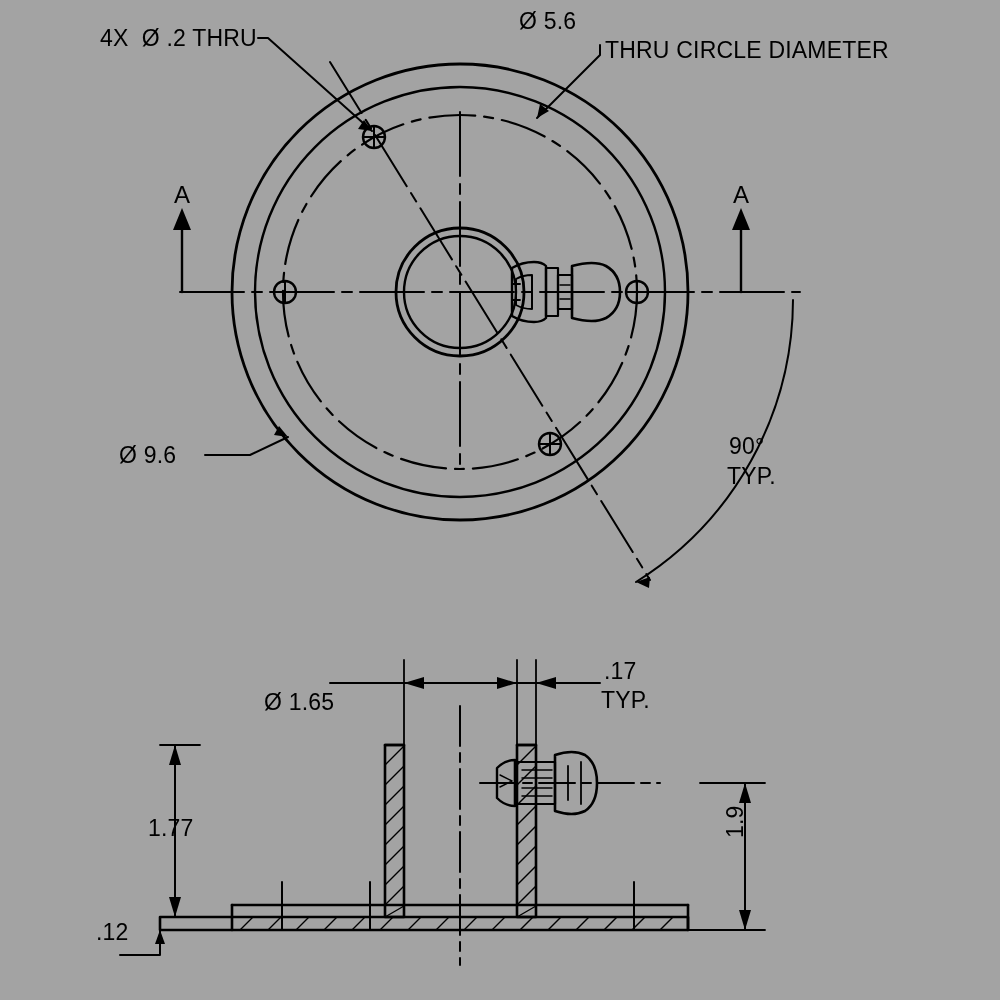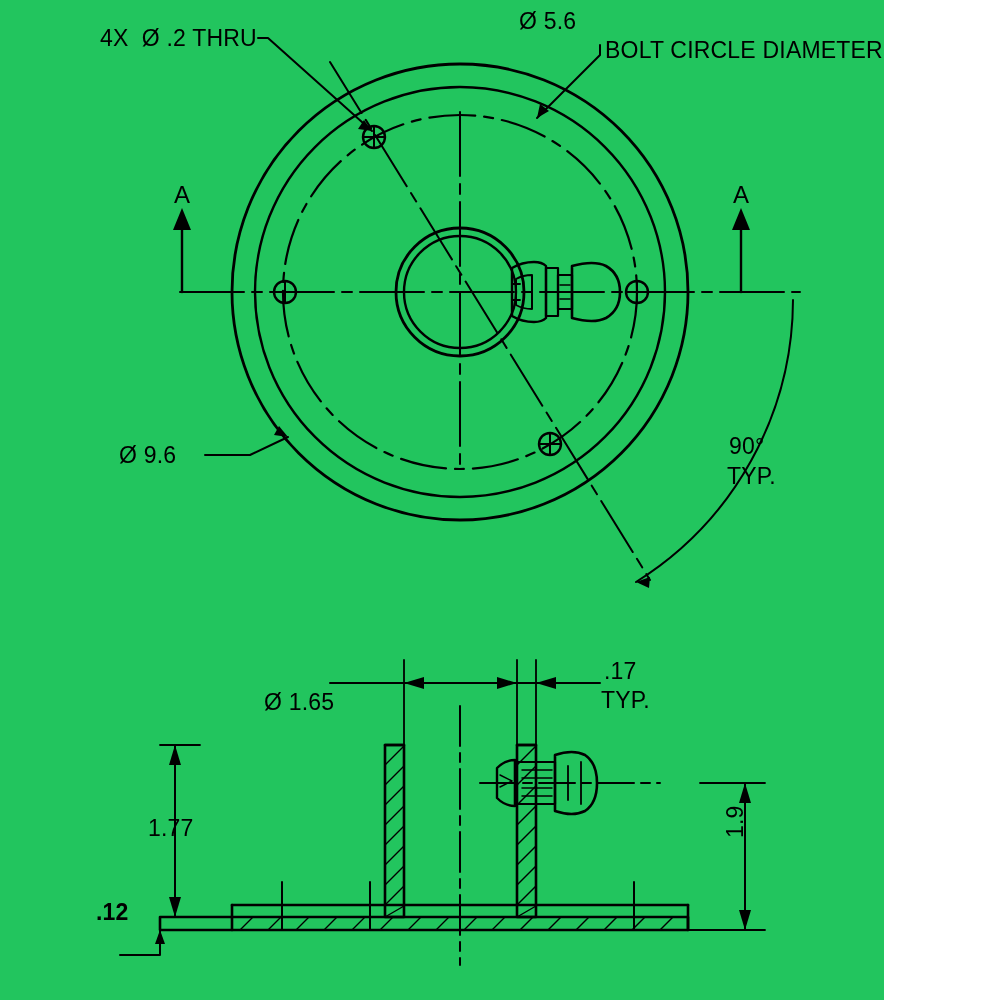--- a/index.html
+++ b/index.html
@@ -2,23 +2,23 @@
 <html><head>
 <meta charset="utf-8">
 <style>
   html, body {
     margin: 0;
     padding: 0;
     background: #ffffff;
   }
   #sheet {
     position: relative;
-    width: 884px;
+    width: 1000px;
     height: 1000px;
-    background: #22c55e;
+    background: #a3a3a3;
     font-family: "Liberation Sans", sans-serif;
     color: #000000;
     overflow: hidden;
   }
   #sheet svg {
     position: absolute;
     left: 0;
     top: 0;
   }
   .anno {
@@ -205,35 +205,35 @@
         <path d="M700 783 H 765" stroke-width="1.8"></path>
         <path d="M688 930 H 765" stroke-width="1.8"></path>
       </g>
 
     </g>
   </svg>
 
   <div class="anno t23" style="left:100px; top:26px;">4X  Ø .2 THRU</div>
 
   <div class="anno t23" style="left:519px; top:9px;">Ø 5.6</div>
-  <div class="anno t23" style="left:605px; top:38px;">BOLT CIRCLE DIAMETER</div>
+  <div class="anno t23" style="left:605px; top:38px;">THRU CIRCLE DIAMETER</div>
 
   <div class="anno t23" style="left:119px; top:443px;">Ø 9.6</div>
 
   <div class="anno t23" style="left:729px; top:434px;">90°</div>
   <div class="anno t23" style="left:727px; top:464px;">TYP.</div>
 
   <div class="anno t24" style="left:174px; top:182px;">A</div>
   <div class="anno t24" style="left:733px; top:182px;">A</div>
 
   <div class="anno t23" style="left:264px; top:670px;margin-top:20px;">Ø 1.65</div>
 
   <div class="anno t23" style="left:604px; top:659px;">.17</div>
   <div class="anno t23" style="left:601px; top:688px;">TYP.</div>
 
   <div class="anno t23" style="left:148px; top:816px;">1.77</div>
 
   <div class="anno t23" style="left:723px; top:838px; transform:rotate(-90deg); transform-origin:left top;">1.9</div>
 
-  <div class="anno t23" style="left:96px; top:900px;font-weight:bold;">.12</div>
+  <div class="anno t23" style="left:96px; top:920px;">.12</div>
 
 
 </div>
 
 </body></html>

